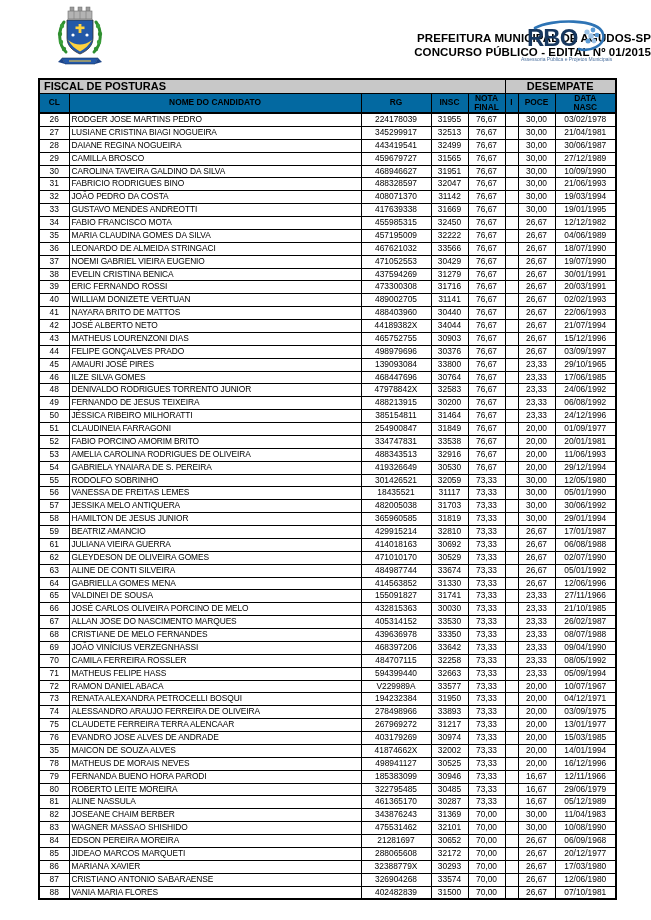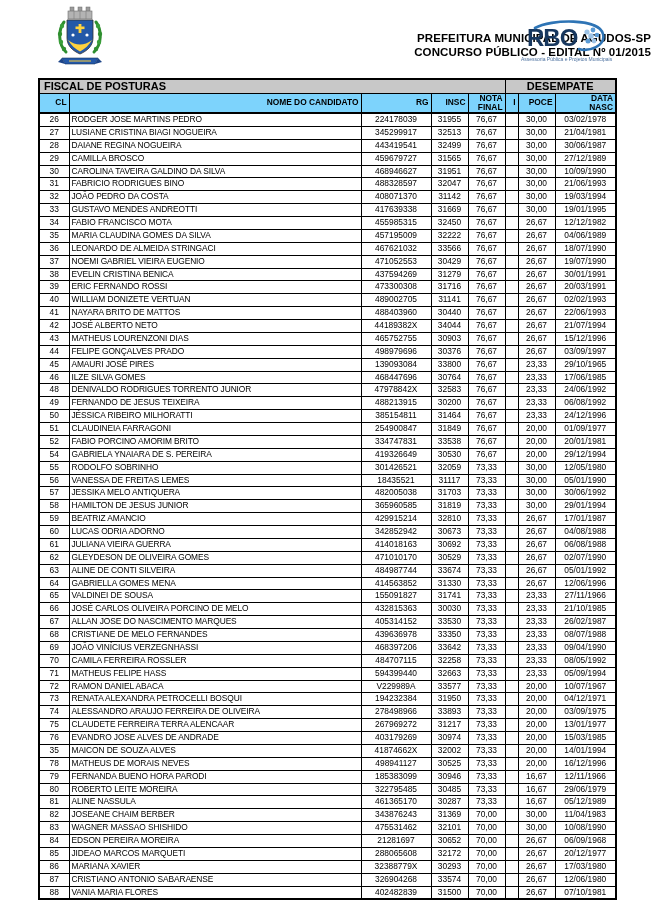--- a/index.html
+++ b/index.html
@@ -44,21 +44,21 @@
     padding:0 2px; vertical-align:middle;
   }
   tr.group-row { height:14px; }
   tr.group-row th {
     background:#c8c8c8; font-size:11px; font-weight:bold; text-align:left;
     padding-left:4px;
   }
   tr.group-row th.tiebreak { text-align:center; padding-left:2px;margin-left:19px; }
   tr.cols-row { height:20px; }
   tr.cols-row th {
-    background:#7dd3fc; font-size:8.4px; font-weight:bold; text-align:right;
+    background:#0369a1; font-size:8.4px; font-weight:bold; text-align:center;
     white-space:pre-line; line-height:1.1; border-bottom:2px solid #000;
   }
   tbody tr { height:11.87px; }
   tbody td { line-height:11.87px; }
   td.c0 { text-align:center; }
   td.c1 { text-align:left; padding-left:4px; letter-spacing:-0.1px; }
   td.c2, td.c3, td.c4, td.c5, td.c6, td.c7 { text-align:center; }
 </style>
 </head>
 <body>
@@ -409,20 +409,30 @@
           <td class="c0">52</td>
           <td class="c1">FABIO PORCINO AMORIM BRITO</td>
           <td class="c2">334747831</td>
           <td class="c3">33538</td>
           <td class="c4">76,67</td>
           <td class="c5"></td>
           <td class="c6">20,00</td>
           <td class="c7">20/01/1981</td>
         </tr>
         <tr>
+          <td class="c0">53</td>
+          <td class="c1">AMELIA CAROLINA RODRIGUES DE OLIVEIRA</td>
+          <td class="c2">488343513</td>
+          <td class="c3">32916</td>
+          <td class="c4">76,67</td>
+          <td class="c5"></td>
+          <td class="c6">20,00</td>
+          <td class="c7">11/06/1993</td>
+        </tr>
+        <tr>
           <td class="c0">54</td>
           <td class="c1">GABRIELA YNAIARA DE S. PEREIRA</td>
           <td class="c2">419326649</td>
           <td class="c3">30530</td>
           <td class="c4">76,67</td>
           <td class="c5"></td>
           <td class="c6">20,00</td>
           <td class="c7">29/12/1994</td>
         </tr>
         <tr>
@@ -467,30 +477,20 @@
         </tr>
         <tr>
           <td class="c0">59</td>
           <td class="c1">BEATRIZ AMANCIO</td>
           <td class="c2">429915214</td>
           <td class="c3">32810</td>
           <td class="c4">73,33</td>
           <td class="c5"></td>
           <td class="c6">26,67</td>
           <td class="c7">17/01/1987</td>
-        </tr>
-        <tr>
-          <td class="c0">60</td>
-          <td class="c1">LUCAS ODRIA ADORNO</td>
-          <td class="c2">342852942</td>
-          <td class="c3">30673</td>
-          <td class="c4">73,33</td>
-          <td class="c5"></td>
-          <td class="c6">26,67</td>
-          <td class="c7">04/08/1988</td>
         </tr>
         <tr>
           <td class="c0">61</td>
           <td class="c1">JULIANA VIEIRA GUERRA</td>
           <td class="c2">414018163</td>
           <td class="c3">30692</td>
           <td class="c4">73,33</td>
           <td class="c5"></td>
           <td class="c6">26,67</td>
           <td class="c7">06/08/1988</td>

